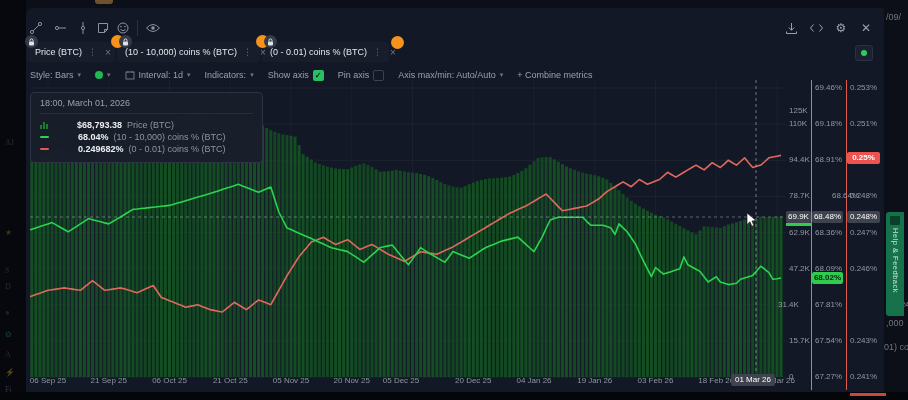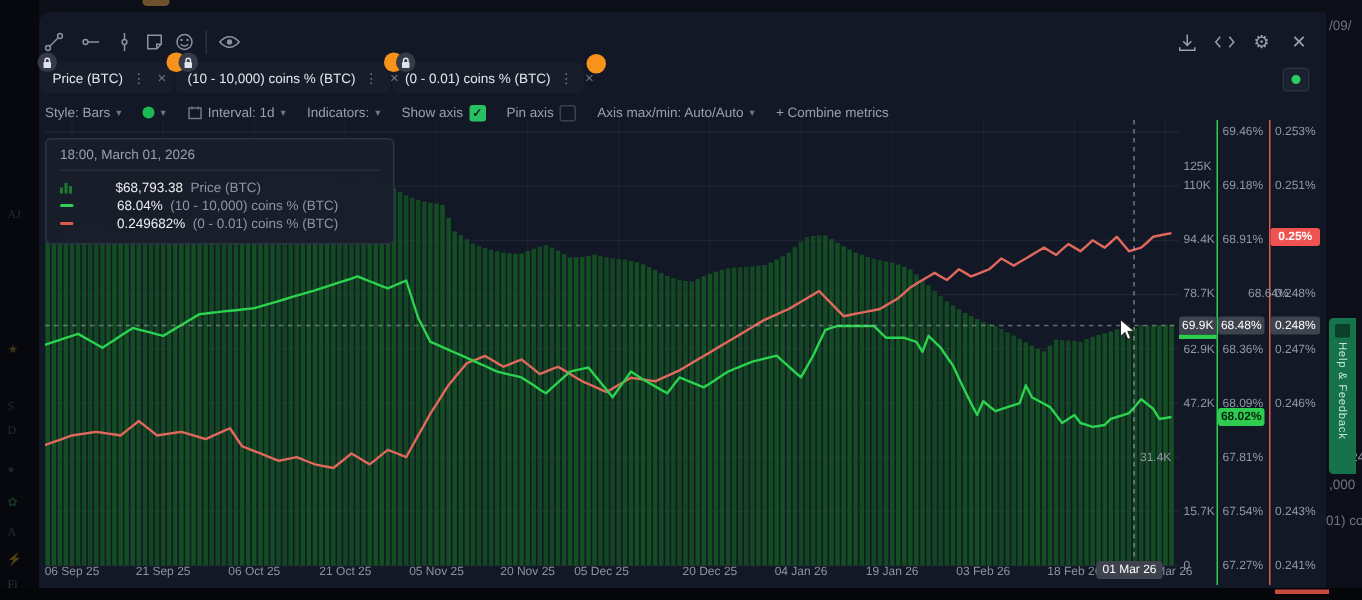--- a/index.html
+++ b/index.html
@@ -36,21 +36,21 @@
   .cb { width:11px; height:11px; border-radius:2px; }
   .cb.on { background:#27c163; color:#08220f; font-size:8px; line-height:11px; text-align:center; font-weight:bold; }
   .cb.off { border:1px solid #3a4150; }
   
   .tooltip {
     position:absolute; left:30px; top:92px; width:233px; z-index:6;
     background:rgba(25,30,42,.97); border:1px solid #2c3342; border-radius:4px; padding:5px 9px 7px;
   }
   .tooltip .hdr { color:#9aa1ae; font-size:9px; padding-bottom:5px; border-bottom:1px solid #262c3a; margin-bottom:5px; }
   .tt-row { display:flex; align-items:center; gap:5px; height:12px; font-size:9px; }
-  .tt-row .val { color:#eceef2; font-weight:normal;padding-left:24px; }
+  .tt-row .val { color:#eceef2; font-weight:bold;padding-left:24px; }
   .tt-row .lab { color:#8d95a3; }
   .sw-line { width:9px; height:2px; border-radius:1px; }
   .sw-bars { display:flex; align-items:flex-end; gap:1px; height:8px; }
   .sw-bars i { display:block; width:2px; background:#1c7a33; }
   
   #plot-svg { position:absolute; left:30px; top:80px; }
   .axis-spine { position:absolute; top:80px; width:1px; height:310px; }
   .ax-lbl { position:absolute; font-size:8px; color:#9298a3; white-space:nowrap; }
   .ax-box { position:absolute; font-size:8px; color:#fff; background:#3f434e; border-radius:2px; text-align:center; line-height:12px; height:12px; z-index:4; }
   .ax-badge { position:absolute; font-size:8px; font-weight:bold; border-radius:2px; text-align:center; line-height:12px; height:12px; z-index:4; }
@@ -449,21 +449,21 @@
   <div class="axis-spine" style="left:811px; background:#2bcf54"></div>
   <div class="axis-spine" style="left:846px; background:#e0594c"></div>
 
   <div id="axes">
       <span class="ax-lbl" style="left: 789px; top: 83px; margin-top: 23px;">125K</span>
       <span class="ax-lbl" style="left: 789px; top: 119.125px;">110K</span>
       <span class="ax-lbl" style="left: 789px; top: 155.25px;">94.4K</span>
       <span class="ax-lbl" style="left: 789px; top: 191.375px;">78.7K</span>
       <span class="ax-lbl" style="left: 789px; top: 227.5px;">62.9K</span>
       <span class="ax-lbl" style="left: 789px; top: 263.625px;">47.2K</span>
-      <span class="ax-lbl" style="left: 760px; top: 299.75px;">31.4K</span>
+      <span class="ax-lbl" style="left: 778px; top: 299.75px;">31.4K</span>
       <span class="ax-lbl" style="left: 789px; top: 335.875px;">15.7K</span>
       <span class="ax-lbl" style="left: 789px; top: 372px;">0</span>
       <span class="ax-lbl" style="left: 815px; top: 83px;">69.46%</span>
       <span class="ax-lbl" style="left: 815px; top: 119.125px;">69.18%</span>
       <span class="ax-lbl" style="left: 815px; top: 155.25px;">68.91%</span>
       <span class="ax-lbl" style="left: 832px; top: 191.375px;">68.64%</span>
       <span class="ax-lbl" style="left: 815px; top: 227.5px;">68.36%</span>
       <span class="ax-lbl" style="left: 815px; top: 263.625px;">68.09%</span>
       <span class="ax-lbl" style="left: 815px; top: 299.75px;">67.81%</span>
       <span class="ax-lbl" style="left: 815px; top: 335.875px;">67.54%</span>

